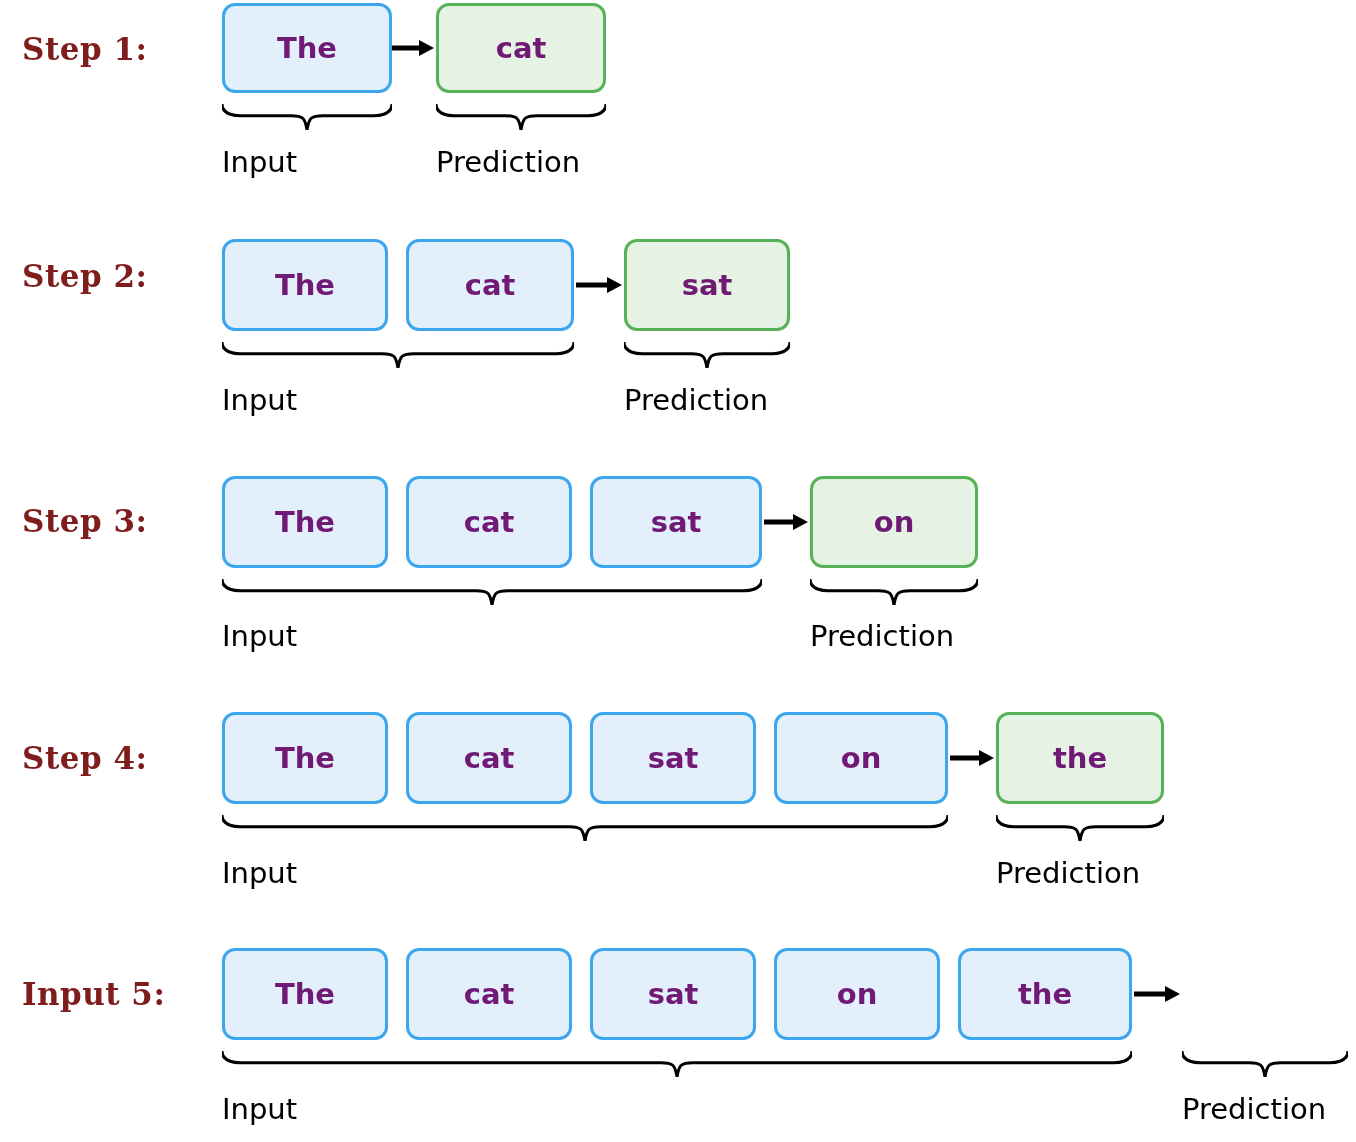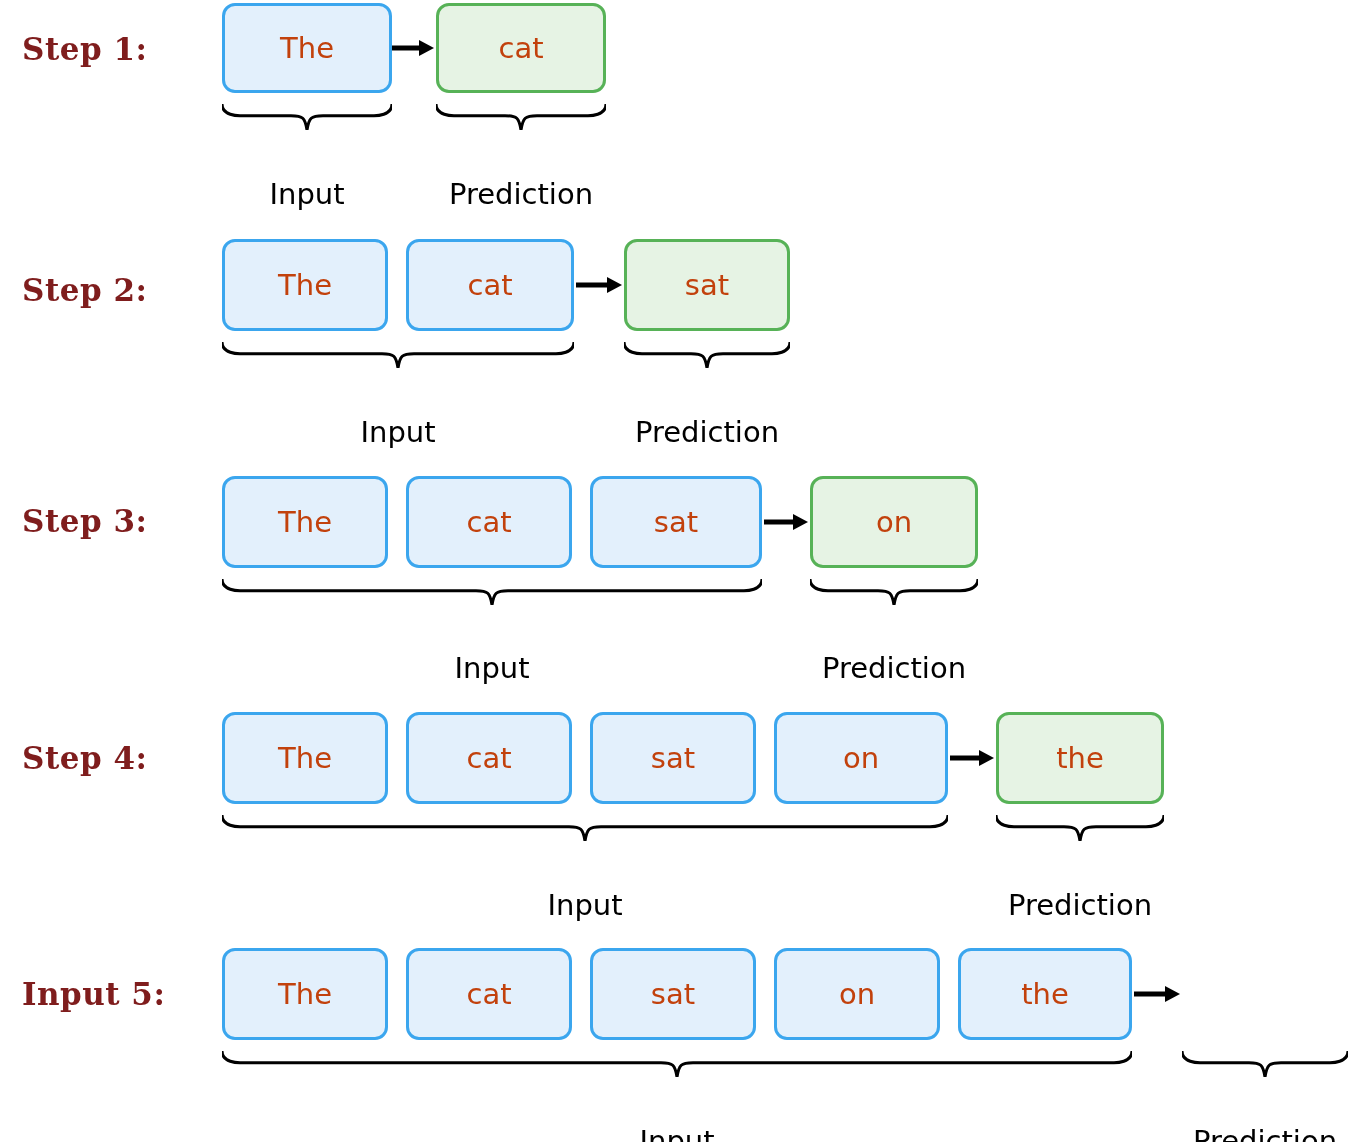--- a/index.html
+++ b/index.html
@@ -39,21 +39,22 @@
     box-sizing: border-box;
     border-radius: 13px;
     border-style: solid;
     border-width: 3px;
     display: flex;
     align-items: center;
     justify-content: center;
     font-family: "DejaVu Sans", sans-serif;
     font-size: 29px;
     line-height: 1;
-    color: #c2410c;
+    color: #701a75;
+    font-weight: bold;
   }
   .token-box.input {
     background: #e3f0fc;
     border-color: #3ba6ee;
   }
   .token-box.prediction {
     background: #e6f3e4;
     border-color: #57b257;
   }
   .arrow-svg {
@@ -66,27 +67,26 @@
   }
   .brace-svg path {
     fill: none;
     stroke: #000000;
     stroke-width: 3;
     stroke-linecap: round;
     stroke-linejoin: round;
   }
   .group-label {
     position: absolute;
-    text-align: center;
+    text-align: left;
     font-family: "DejaVu Sans", sans-serif;
     font-size: 29px;
     line-height: 1;
     white-space: nowrap;
     color: #000000;
-    margin-top: 32px;
   }
 </style>
 </head>
 <body>
 
 <div id="diagram">
     <div class="step-row" style="top: 0px; height: 1142px;">
       <div class="step-label" style="top: 31px;">Step 1:</div>
       <div class="token-box input" style="left: 222px; top: 3px; width: 170px; height: 90px;">The</div>
       <div class="arrow-svg" style="left: 392px; top: 37px; width: 42px; height: 22px;"><svg width="42" height="22" viewBox="0 0 42 22">
@@ -97,21 +97,21 @@
       <div class="brace-svg" style="left: 222px; top: 104px; width: 170px; height: 26px;"><svg width="170" height="26" viewBox="0 0 170 26">
           <path d="M 0 0.0 C 0.0 11.7, 16.0 11.7, 18.0 11.7 L 69.0 11.7 C 81.0 11.7, 83.0 13.7, 85.0 26.0 C 87.0 13.7, 89.0 11.7, 101.0 11.7 L 152.0 11.7 C 154.0 11.7, 170.0 11.7, 170.0 0"></path>
         </svg></div>
       <div class="brace-svg" style="left: 436px; top: 104px; width: 170px; height: 26px;"><svg width="170" height="26" viewBox="0 0 170 26">
           <path d="M 0 0.0 C 0.0 11.7, 16.0 11.7, 18.0 11.7 L 69.0 11.7 C 81.0 11.7, 83.0 13.7, 85.0 26.0 C 87.0 13.7, 89.0 11.7, 101.0 11.7 L 152.0 11.7 C 154.0 11.7, 170.0 11.7, 170.0 0"></path>
         </svg></div>
       <div class="group-label" style="left: 222px; width: 170px; top: 148px;">Input</div>
       <div class="group-label" style="left: 436px; width: 170px; top: 148px;">Prediction</div>
     </div>
     <div class="step-row" style="top: 0px; height: 1142px;">
-      <div class="step-label" style="top: 272px;">Step 2:</div>
+      <div class="step-label" style="top: 258px;">Step 2:</div>
       <div class="token-box input" style="left: 222px; top: 239px; width: 166px; height: 92px;">The</div>
       <div class="token-box input" style="left: 406px; top: 239px; width: 168px; height: 92px;">cat</div>
       <div class="arrow-svg" style="left: 576px; top: 274px; width: 46px; height: 22px;"><svg width="46" height="22" viewBox="0 0 46 22">
           <line x1="0" y1="11" x2="33" y2="11" stroke="#000" stroke-width="5"></line>
           <polygon points="31,3 46,11 31,19" fill="#000"></polygon>
         </svg></div>
       <div class="token-box prediction" style="left: 624px; top: 239px; width: 166px; height: 92px;">sat</div>
       <div class="brace-svg" style="left: 222px; top: 342px; width: 352px; height: 26px;"><svg width="352" height="26" viewBox="0 0 352 26">
           <path d="M 0 0.0 C 0.0 11.7, 16.0 11.7, 18.0 11.7 L 160.0 11.7 C 172.0 11.7, 174.0 13.7, 176.0 26.0 C 178.0 13.7, 180.0 11.7, 192.0 11.7 L 334.0 11.7 C 336.0 11.7, 352.0 11.7, 352.0 0"></path>
         </svg></div>

